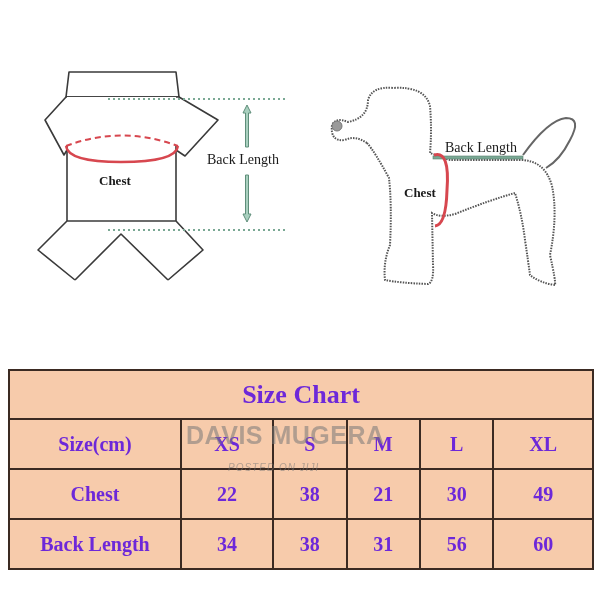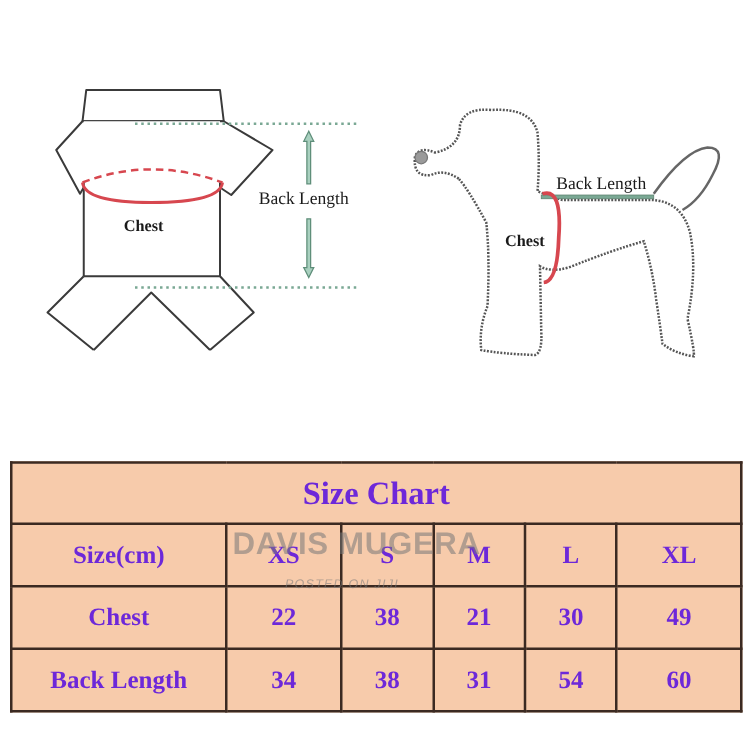--- a/index.html
+++ b/index.html
@@ -80,20 +80,20 @@
     <td>38</td>
     <td>21</td>
     <td>30</td>
     <td>49</td>
   </tr>
   <tr class="r">
     <td class="rowhead">Back Length</td>
     <td>34</td>
     <td>38</td>
     <td>31</td>
-    <td>54</td>
+    <td>56</td>
     <td>60</td>
   </tr>
 </tbody>
   </table>
 
 <div class="wm wm1">DAVIS MUGERA</div>
 <div class="wm wm2">POSTED ON JIJI</div>
 
 </body></html>

